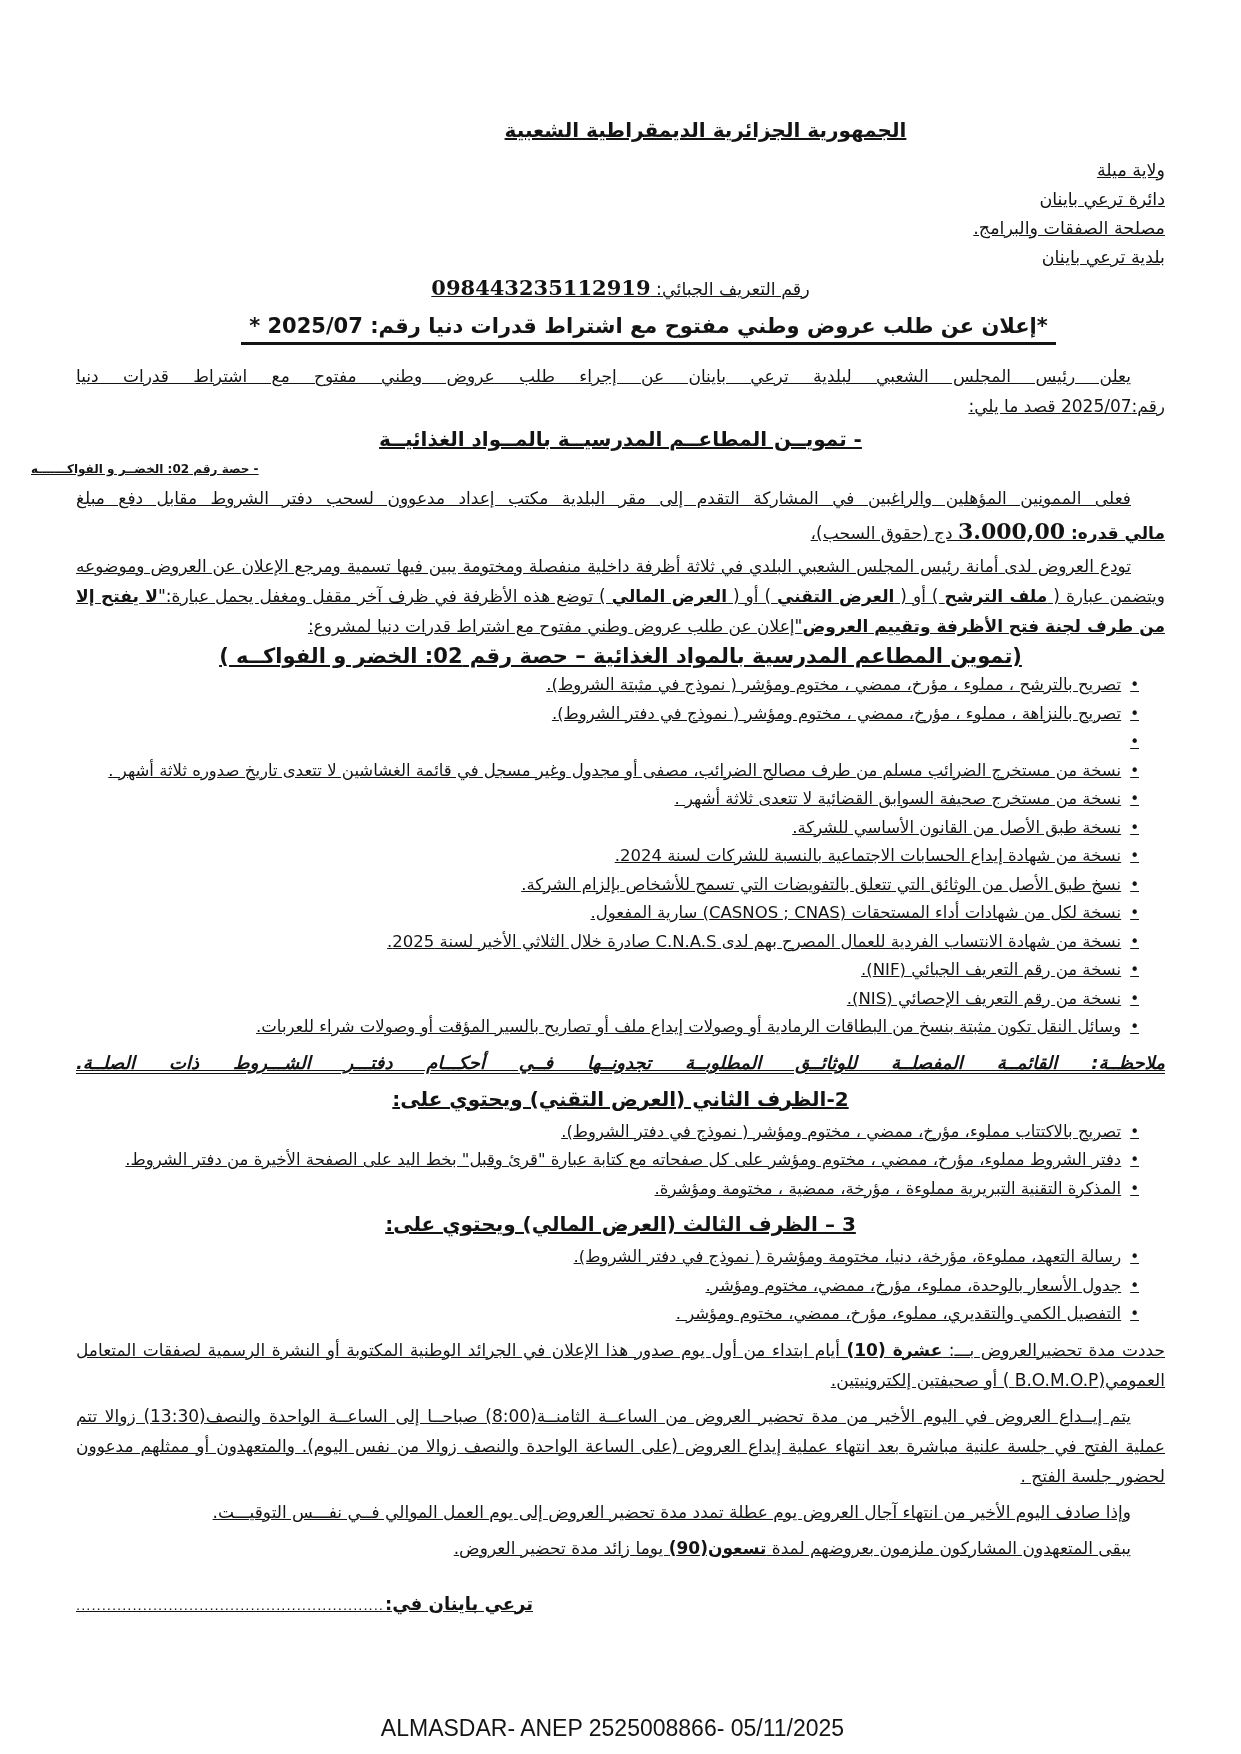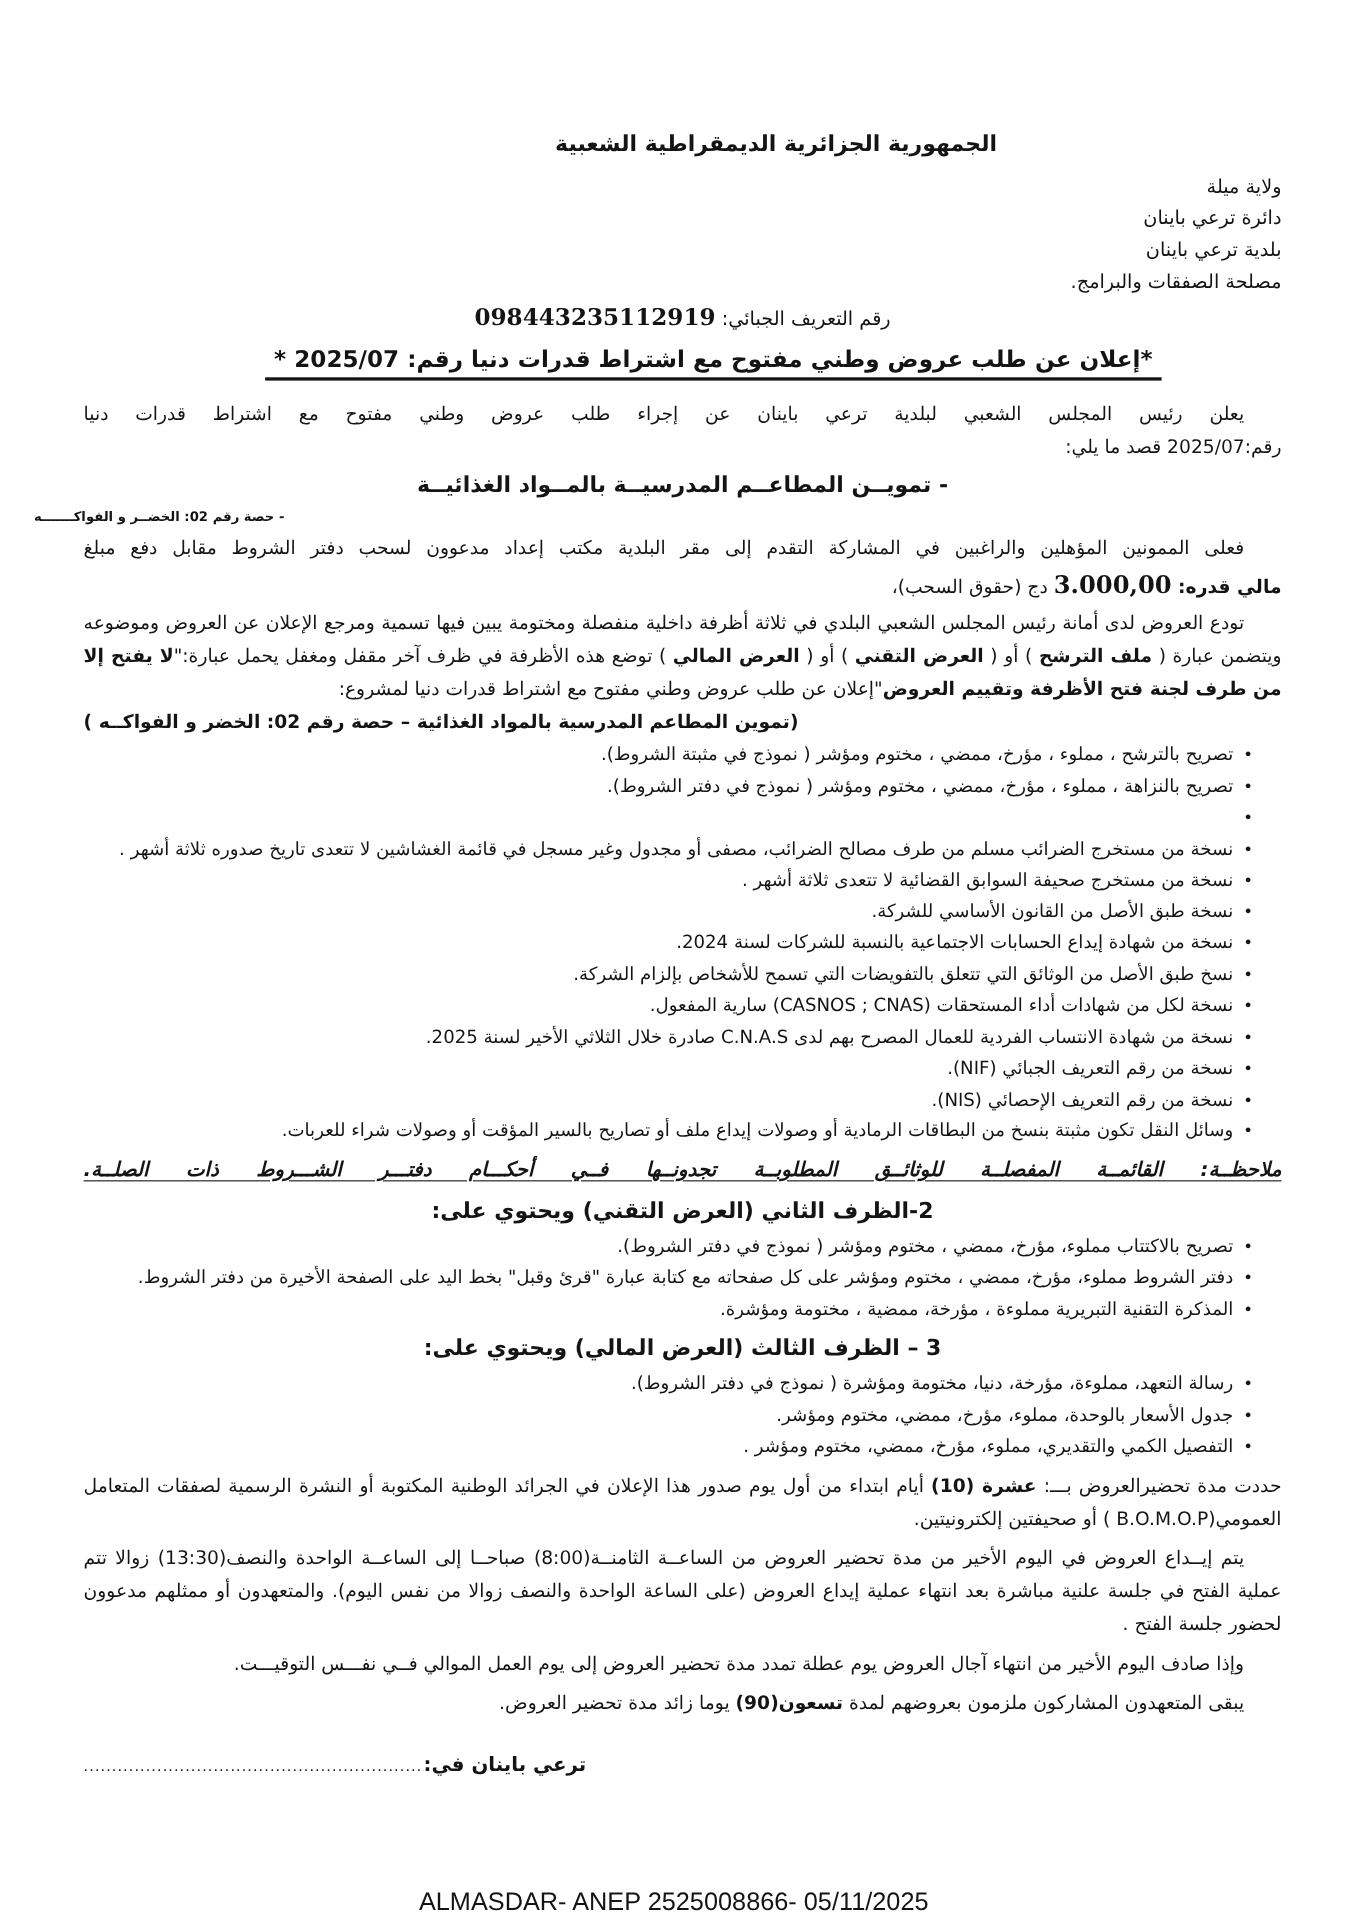--- a/index.html
+++ b/index.html
@@ -6,20 +6,21 @@
   .page{
     position:relative;
     width:1241px;height:1754px;
     background:#fff;
     box-sizing:border-box;
     padding:118px 76px 0 76px;
     direction:rtl;
     font-family:"DejaVu Sans",sans-serif;
     color:#141414;
     overflow:hidden;
+    text-decoration:underline;
   }
   .republic{
     text-align:center;
     font-weight:bold;
     font-size:20px;
     margin:0 0 14px 0;
     transform:translateX(85px); 
   }
   .gov{font-size:17.5px;line-height:29px;text-align:right;}
   .gov .nif{margin-top:1px;text-align:center;}
@@ -33,21 +34,21 @@
   }
   .stretch{font-size:17px;line-height:30px;text-align:justify;text-align-last:justify;}
   .ind{text-indent:34px;}
   .right-line{font-size:17px;line-height:30px;text-align:right;}
   .object-line{text-align:center;font-weight:bold;font-size:20px;line-height:32px;margin-top:2px;}
   .lot-line{text-align:left;font-weight:bold;font-size:12px;line-height:28px;transform:translateX(-45px);}
   .amount-line{line-height:36px;}
   .amount{font-family:"DejaVu Serif",serif;font-weight:bold;font-size:22px;}
   .para{font-size:17px;line-height:30px;text-align:justify;}
   .b{font-weight:bold;}
-  .project-line{font-size:17px;font-weight:bold;line-height:30px;text-align:left;}
+  .project-line{font-size:21px;font-weight:bold;line-height:30px;text-align:center;}
   .sec-heading{text-align:center;font-weight:bold;font-size:20px;margin:9px 0 7px 0;}
   .list{margin:0;}
   .li{display:flex;align-items:flex-start;gap:9px;padding-right:26px;font-size:16.5px;line-height:28.5px;text-align:right;}
   .li .dot{flex:0 0 auto;font-size:15px;line-height:28.5px;}
   .note{
     font-weight:bold;font-style:italic;font-size:18px;line-height:30px;
     text-decoration:underline;text-underline-offset:4px;
     text-align:justify;text-align-last:justify;
     margin:6px 0 6px 0;
   }
@@ -69,22 +70,22 @@
 </head>
 <body>
 
 <div class="page">
 
   <div class="republic">الجمهورية الجزائرية الديمقراطية الشعبية</div>
 
   <div class="gov">
     <div>ولاية ميلة</div>
     <div>دائرة ترعي باينان</div>
+    <div>مصلحة الصفقات والبرامج.</div>
     <div>بلدية ترعي باينان</div>
-    <div>مصلحة الصفقات والبرامج.</div>
     <div class="nif">
       <span>رقم التعريف الجبائي: </span><span class="nif-num">098443235112919</span>
     </div>
   </div>
 
   <div class="title-wrap">
     <span class="main-title">*إعلان عن طلب عروض وطني مفتوح مع اشتراط قدرات دنيا رقم: 2025/07  *</span>
   </div>
 
   <div class="stretch ind">يعلن رئيس المجلس الشعبي لبلدية ترعي باينان عن إجراء طلب عروض وطني مفتوح مع اشتراط قدرات دنيا</div>

